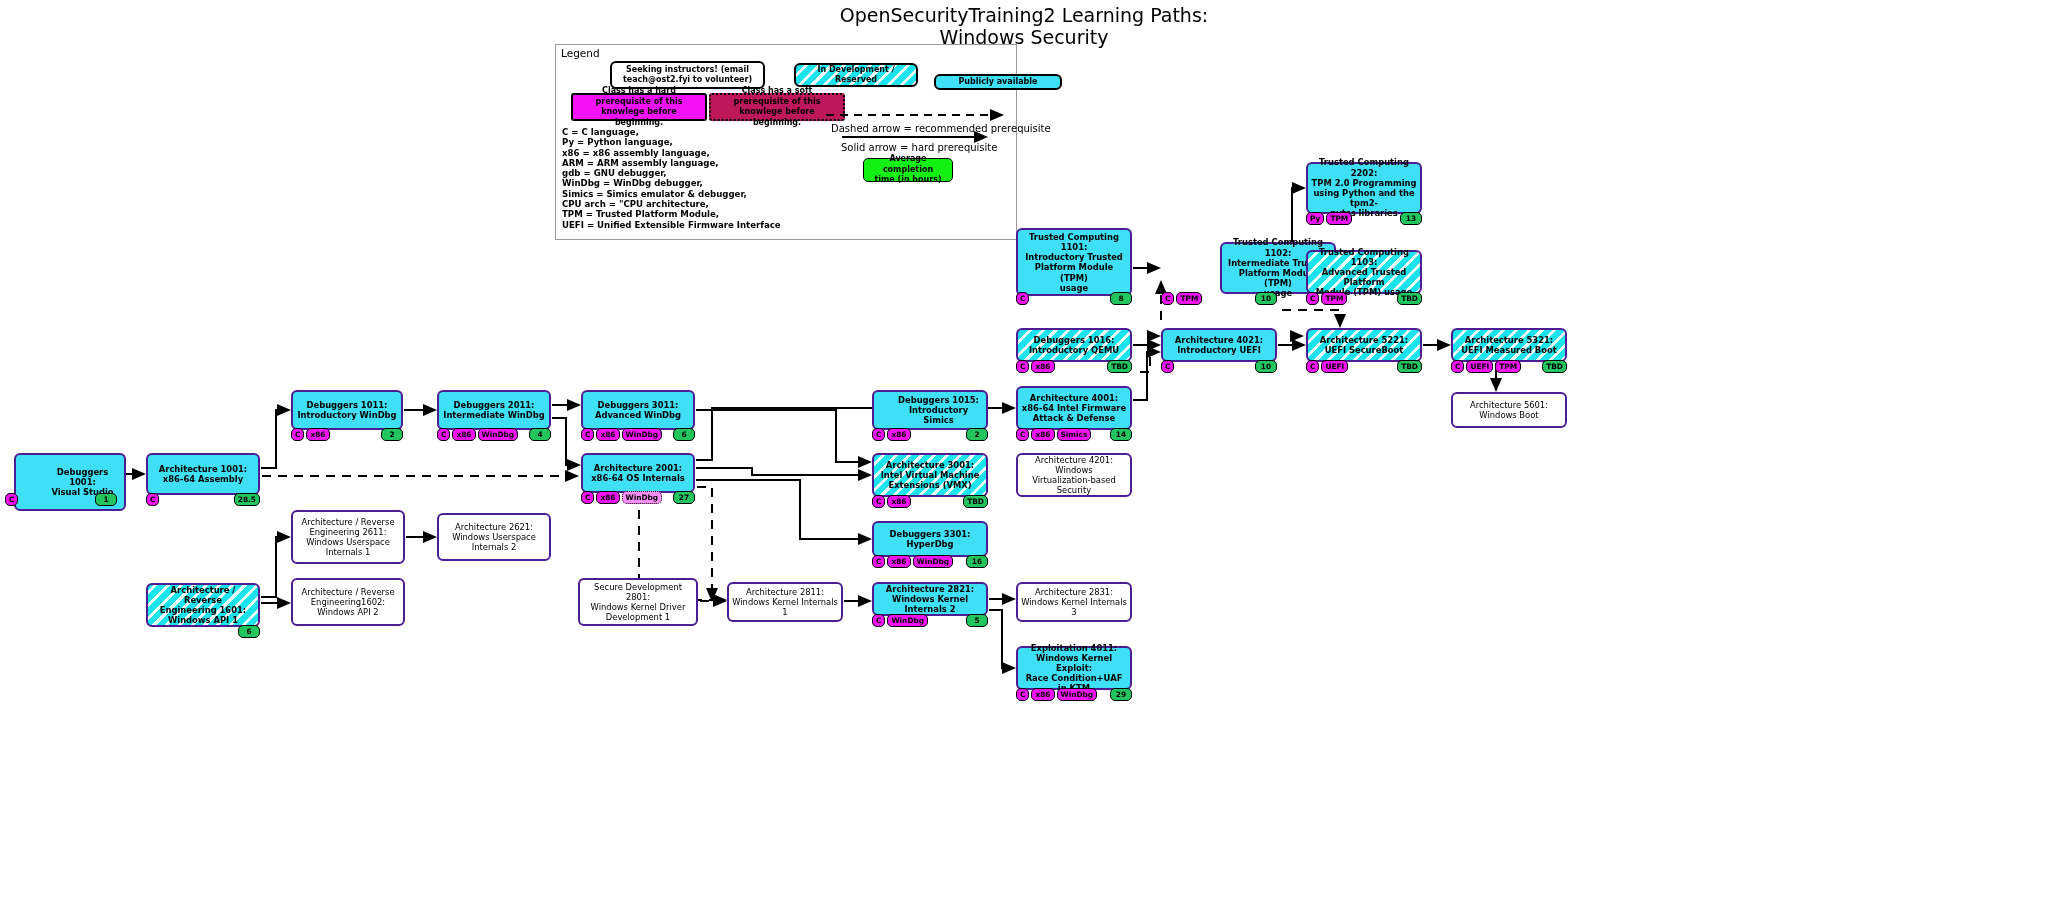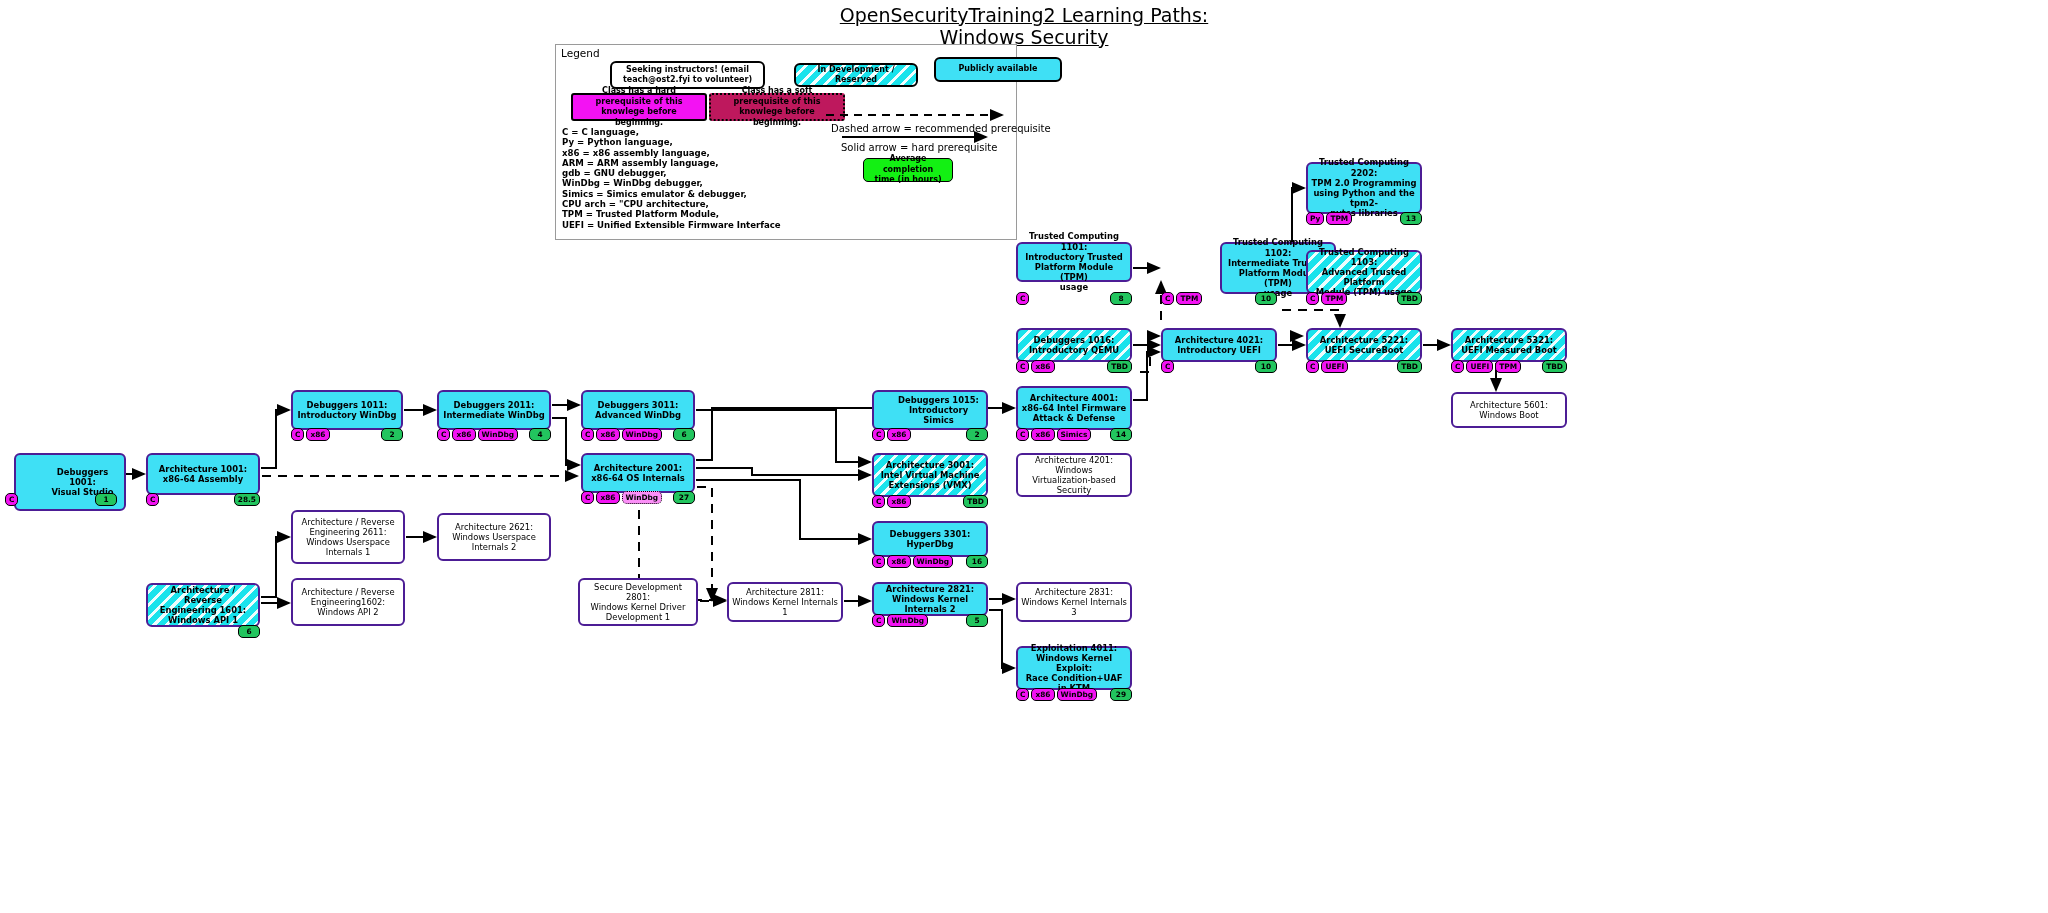--- a/index.html
+++ b/index.html
@@ -3,33 +3,33 @@
 <meta charset="utf-8">
 <style>
   html,body{margin:0;padding:0;background:#fff;}
   body{width:2048px;height:913px;position:relative;overflow:hidden;
        font-family:"DejaVu Sans","Liberation Sans",sans-serif;}
   #stage{position:absolute;left:0;top:0;width:2048px;height:913px;}
   svg.wires{position:absolute;left:0;top:0;width:2048px;height:913px;pointer-events:none;}
 
   .title{position:absolute;left:0;top:4px;width:2048px;text-align:center;
          font-size:19px;line-height:22px;color:#000;font-family:"DejaVu Sans","Liberation Sans",sans-serif;}
-  .title div{white-space:pre;text-decoration:underline;}
+  .title div{white-space:pre;}
 
   
   .legend{position:absolute;left:555px;top:44px;width:460px;height:194px;
           border:1px solid #9a9a9a;background:#fff;}
   .legend-label{position:absolute;left:5px;top:2px;font-size:10.5px;color:#000;}
   .lg-box{position:absolute;box-sizing:border-box;border:2px solid #000;border-radius:6px;
           display:flex;align-items:center;justify-content:center;text-align:center;
           font-size:8px;font-weight:bold;line-height:10.5px;color:#000;padding:2px 4px;}
   .lg-seek{left:54px;top:16px;width:155px;height:28px;background:#fff;}
   .lg-dev{left:238px;top:18px;width:124px;height:24px;background:#19e3ec;
           background-image:repeating-linear-gradient(-45deg,rgba(255,255,255,.95) 0 3px,rgba(0,0,0,0) 3px 9px);}
-  .lg-pub{left:378px;top:12px;width:128px;height:25px;background:#3fe0f5;}
+  .lg-pub{left:378px;top:29px;width:128px;height:16px;background:#3fe0f5;}
   .lg-hard{left:15px;top:48px;width:136px;height:28px;background:#f312f3;border-radius:3px;
            border:2px solid #000;}
   .lg-soft{left:153px;top:48px;width:136px;height:28px;background:#be185d;border-radius:3px;
            border:2px dotted #000;}
   .lg-time{left:307px;top:113px;width:90px;height:24px;background:#13f013;border-radius:5px;border:1.5px solid #000;}
   .abbr{position:absolute;left:6px;top:82px;font-size:8.6px;line-height:10.3px;font-weight:bold;color:#000;white-space:pre;}
   .arrow-note{position:absolute;font-size:10px;color:#000;white-space:nowrap;}
   .an1{left:275px;top:78px;}
   .an2{left:285px;top:97px;text-align:center;}
 
@@ -386,21 +386,21 @@
         <span class="badge b-hard">C</span>
         <span class="badge b-hard">UEFI</span>
         <span class="badge b-hard">TPM</span>
         <span class="spacer"></span>
         <span class="badge b-time">TBD</span>
       </div>
       <div class="node plain" style="left: 1451px; top: 392px; width: 116px; height: 36px;">
         <span class="lbl">Architecture 5601:
 Windows Boot</span>
       </div>
-      <div class="node pub" style="left: 1016px; top: 242px; width: 116px; height: 40px;">
+      <div class="node pub" style="left: 1016px; top: 228px; width: 116px; height: 68px; align-items: flex-end;">
         <span class="lbl">Trusted Computing 1101:
 Introductory Trusted
 Platform Module (TPM)
 usage</span>
       </div>
       <div class="badges" style="left: 1016px; top: 292px; width: 116px;">
         <span class="badge b-hard">C</span>
         <span class="spacer"></span>
         <span class="badge b-time">8</span>
       </div>

